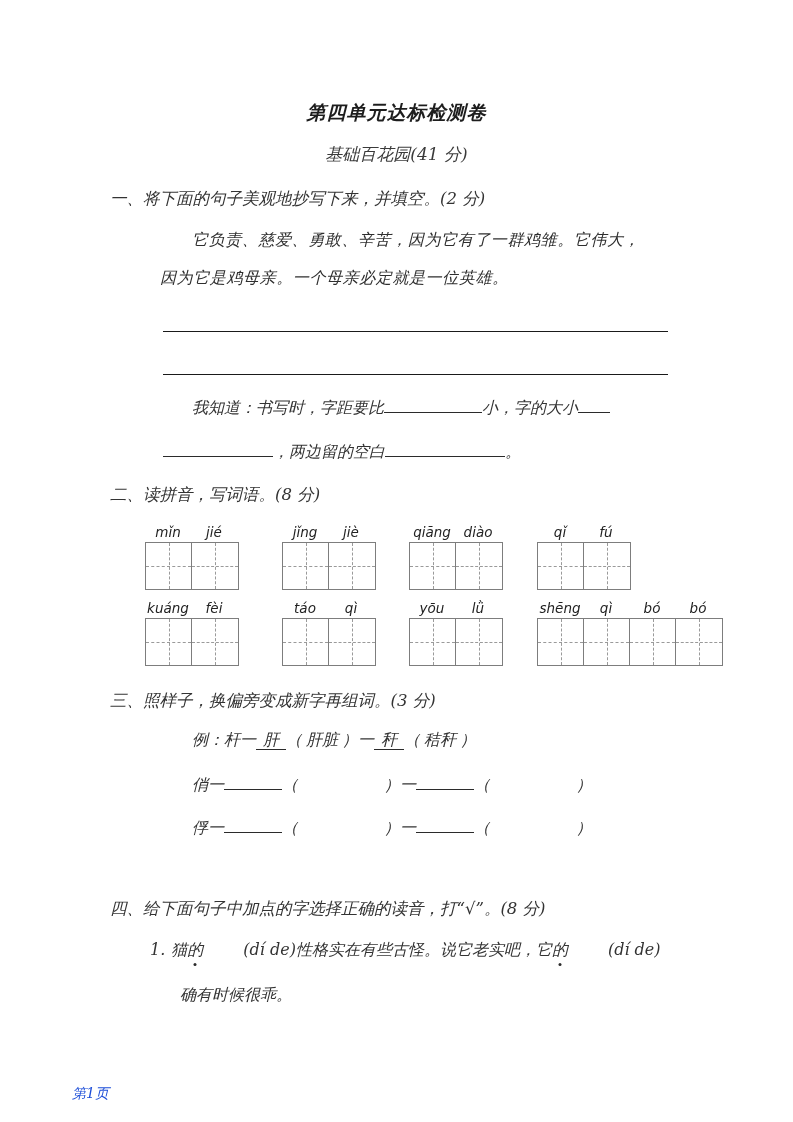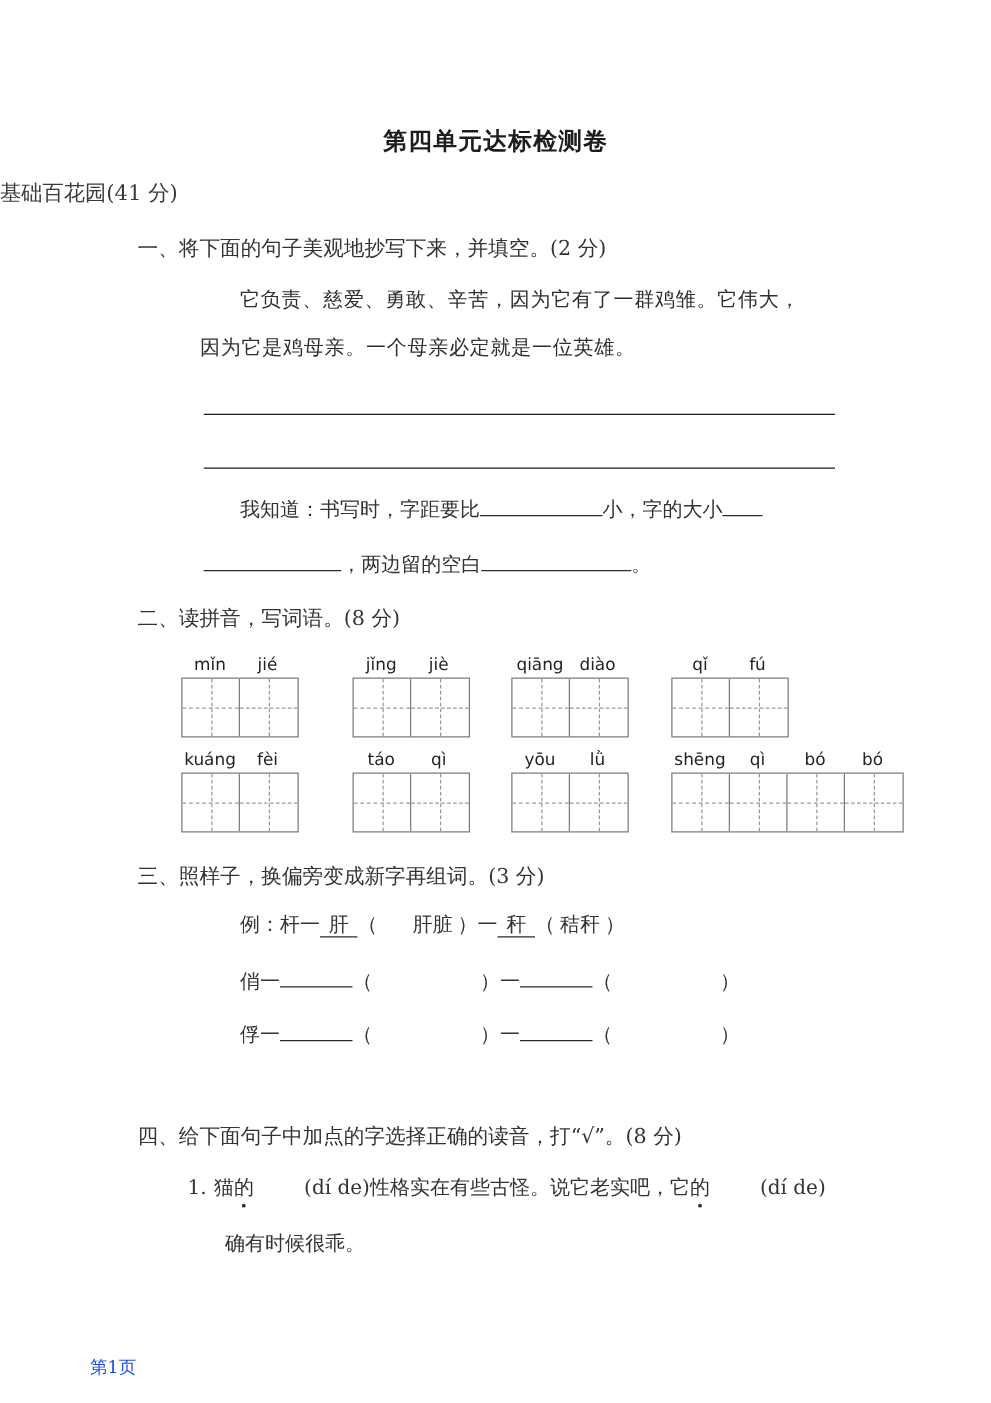--- a/index.html
+++ b/index.html
@@ -14,40 +14,42 @@
     font-family: "DejaVu Serif", "Liberation Serif", serif;
     color: #2b2b2b;
     overflow: hidden;
   }
 
   .page {
     position: absolute;
     left: 0; top: 0;
     width: 643px;
     height: 1122px;
+    font-style: italic;
   }
 
   
   .doc-title {
     position: absolute;
     top: 100px;
     left: 0;
     width: 793px;
     text-align: center;
     font-size: 19px;
     font-weight: bold;
     letter-spacing: 1px;
     font-family: "DejaVu Sans", "Liberation Sans", sans-serif;
     color: #1d1d1d;
   }
   .doc-subtitle {
     position: absolute;
     top: 143px;
     left: 0;
     width: 793px;
+    text-align: center;
     font-size: 17px;
     color: #3a3a3a;
   }
 
   
   .q-head {
     position: absolute;
     left: 110px;
     font-size: 16.5px;
     white-space: nowrap;
@@ -271,21 +273,21 @@
       <div class="cell"></div>
       <div class="cell"></div>
       <div class="cell"></div>
       <div class="cell"></div>
     </div>
   </div>
 
   <div class="q-head" style="top:690px;">三、照样子，换偏旁变成新字再组词。(3 分)</div>
 
   <div class="body-line" style="top:730px; left:192px;">
-    <span>例：</span><span>杆</span><span>一</span><span style="border-bottom:1.3px solid #2b2b2b; padding:0 7px;">肝</span><span>（</span><span style="padding:0 4px;margin-left:24px;">肝脏</span><span>）</span><span>一</span><span style="border-bottom:1.3px solid #2b2b2b; padding:0 7px;">秆</span><span>（</span><span style="padding:0 4px;">秸秆</span><span>）</span>
+    <span>例：</span><span>杆</span><span>一</span><span style="border-bottom:1.3px solid #2b2b2b; padding:0 7px;">肝</span><span>（</span><span style="padding:0 4px;">肝脏</span><span>）</span><span>一</span><span style="border-bottom:1.3px solid #2b2b2b; padding:0 7px;">秆</span><span>（</span><span style="padding:0 4px;">秸秆</span><span>）</span>
   </div>
 
   <div class="body-line" style="top:773px; left:192px;">
     <span>俏</span><span>一</span><span class="blank" style="width:58px;"></span><span>（</span><span style="display:inline-block; width:86px;"></span><span>）</span><span>一</span><span class="blank" style="width:58px;"></span><span>（</span><span style="display:inline-block; width:86px;"></span><span>）</span>
   </div>
 
   <div class="body-line" style="top:816px; left:192px;">
     <span>俘</span><span>一</span><span class="blank" style="width:58px;"></span><span>（</span><span style="display:inline-block; width:86px;"></span><span>）</span><span>一</span><span class="blank" style="width:58px;"></span><span>（</span><span style="display:inline-block; width:86px;"></span><span>）</span>
   </div>
 

